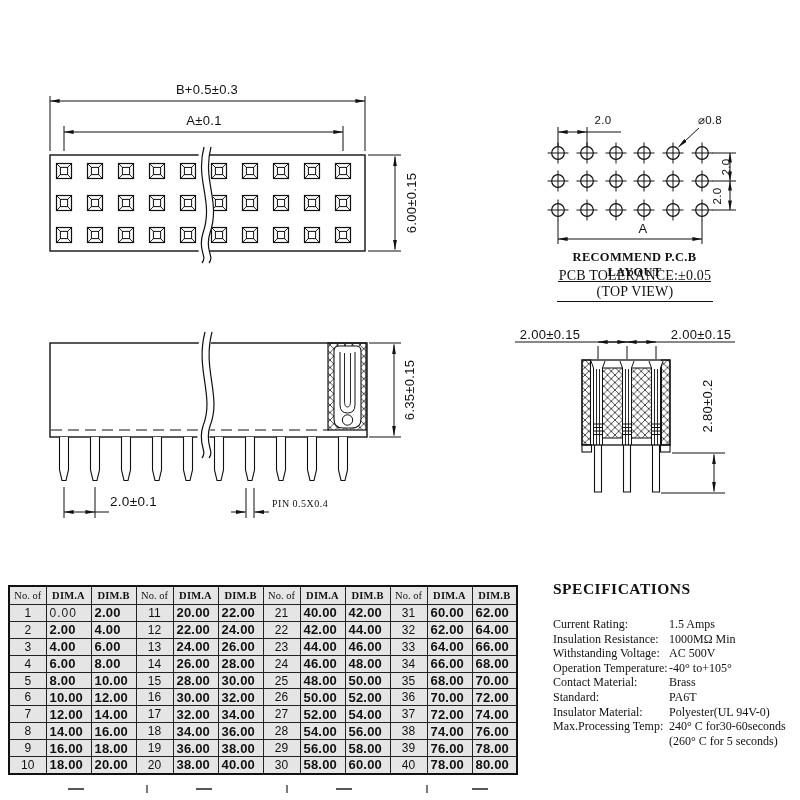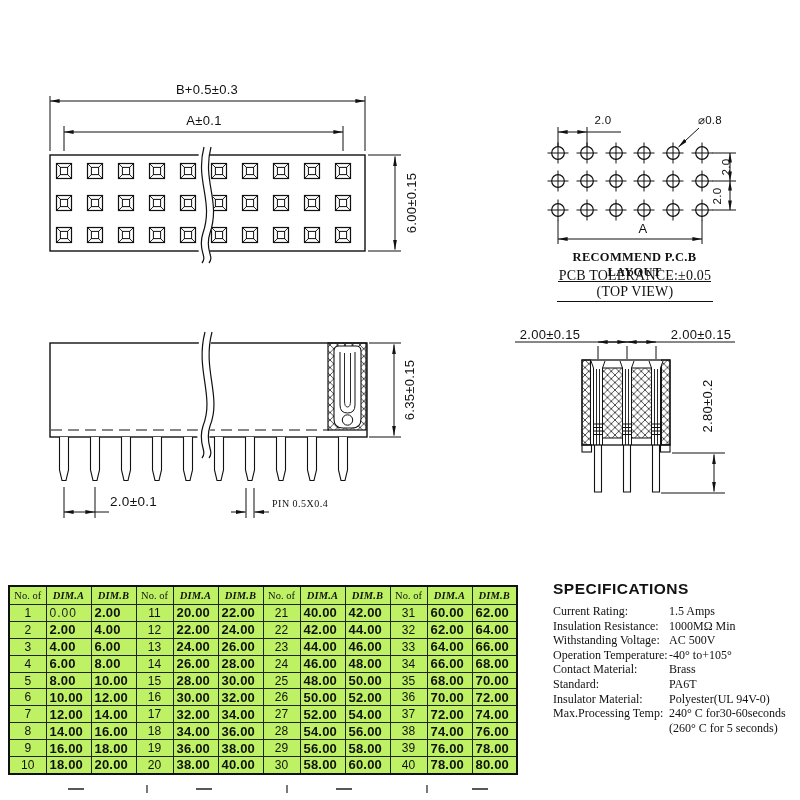--- a/index.html
+++ b/index.html
@@ -16,35 +16,35 @@
              letter-spacing:.3px;border-bottom:1.3px solid #111;padding-bottom:1px;}
   .pcb-sub{position:absolute;left:557px;top:267.5px;width:156px;text-align:center;
            font-family:"Liberation Serif",serif;font-size:14px;letter-spacing:.2px;
            border-bottom:1px solid #111;padding-bottom:1px;}
   .pin-label{position:absolute;left:272px;top:498px;font-family:"Liberation Serif",serif;
              font-size:10px;letter-spacing:.5px;}
   .pitch-label{position:absolute;left:110px;top:494px;font-size:13.5px;letter-spacing:.3px;}
 
   
   #dimtable{position:absolute;left:8px;top:585px;border-collapse:collapse;table-layout:fixed;
-            background:#bef264;}
+            background:#e5e5e5;}
   #dimtable{border:2px solid #111;}
   #dimtable th,#dimtable td{border:1px solid #222;overflow:hidden;white-space:nowrap;}
   #dimtable th{height:17px;font-family:"Liberation Serif",serif;font-size:10.5px;
                font-weight:normal;text-align:center;padding:0 1px;}
-  #dimtable th.th-dim{font-weight:bold;letter-spacing:.2px;font-style:italic;}
+  #dimtable th.th-dim{font-weight:bold;letter-spacing:.2px;}
   #dimtable td{height:15.9px;padding:0 2px;}
   #dimtable td.td-no{font-size:12px;text-align:center;font-weight:400;}
   #dimtable td.td-dim{font-size:13px;font-weight:bold;text-align:left;padding-left:3px;letter-spacing:.2px;}
   #dimtable td.td-zero{font-weight:400;font-size:12px;letter-spacing:1px;color:#222;}
 
   
   #specs{position:absolute;left:553px;top:580px;width:246px;}
-  #spec-title{font-family:Liberation Sans, sans-serif;font-weight:bold;font-size:15.5px;
-              letter-spacing:.5px;margin-bottom:6px;}
+  #spec-title{font-family:Liberation Serif, serif;font-weight:bold;font-size:15.5px;
+              letter-spacing:.5px;margin-bottom:19px;}
   .spec-line{display:flex;font-family:"Liberation Serif",serif;font-size:12px;
              line-height:14.6px;height:14.6px;}
   .spec-label{flex:none;min-width:116px;}
   .spec-value{flex:none;}
 </style>
 </head>
 <body>
 
 <div id="canvas">
 

